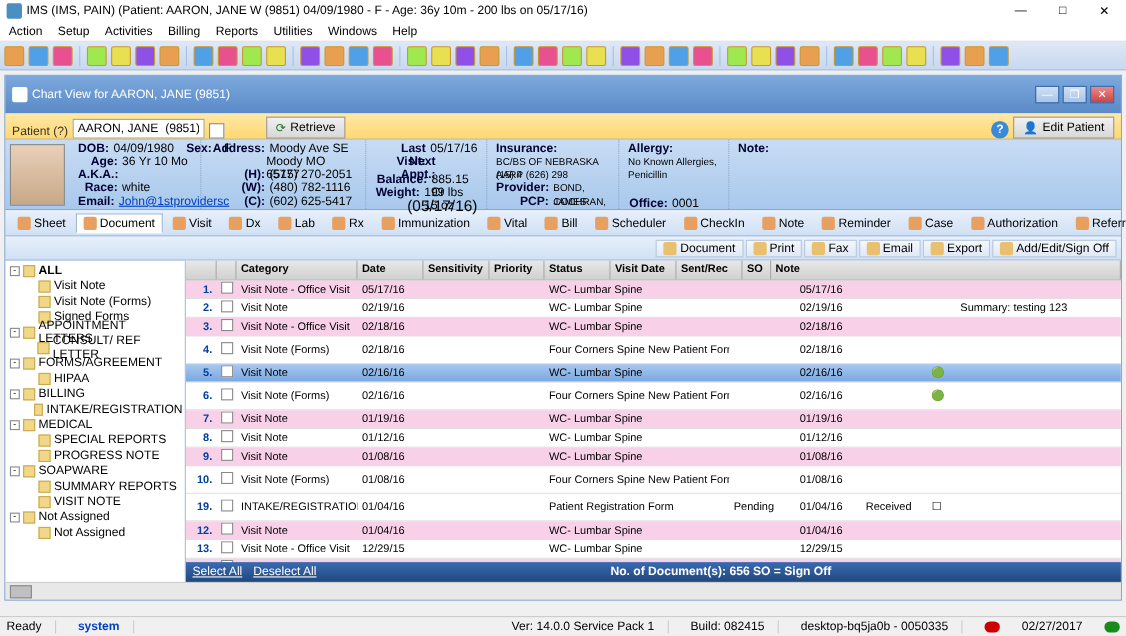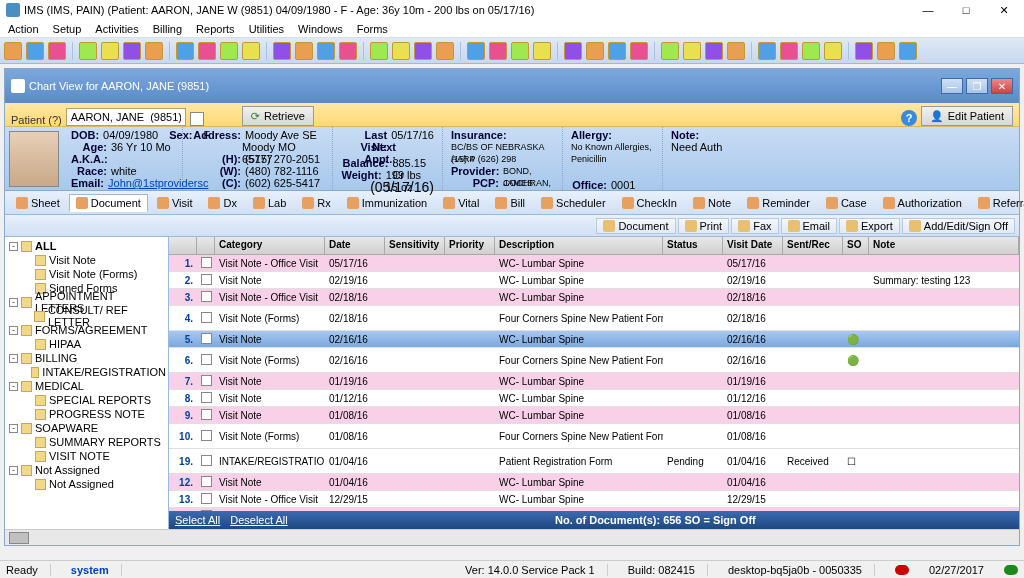--- a/index.html
+++ b/index.html
@@ -81,21 +81,21 @@
 </div>
 
 <div class="menubar" id="menubar">
     <span>Action</span>
     <span>Setup</span>
     <span>Activities</span>
     <span>Billing</span>
     <span>Reports</span>
     <span>Utilities</span>
     <span>Windows</span>
-    <span>Forms</span>
+    <span>Help</span>
   </div>
 
 <div class="toolbar" id="toolbar">
     <div class="tb" style="background: rgb(232, 160, 80);"></div>
     <div class="tb" style="background: rgb(80, 160, 232);"></div>
     <div class="tb" style="background: rgb(232, 80, 144);"></div>
     <div class="sep"></div>
     <div class="tb" style="background: rgb(160, 232, 80);"></div>
     <div class="tb" style="background: rgb(232, 224, 80);"></div>
     <div class="tb" style="background: rgb(144, 80, 232);"></div>
@@ -264,23 +264,20 @@
       <div class="row" style="height:14px"></div>
       <div class="row">
           <span class="k" style="width:36px">Office:</span>
           <span>0001</span>
         </div>
     </div>
     <div class="pcol" style="flex:1;border-right:none">
       <div class="row">
           <span class="k">Note:</span>
         </div>
-      <div class="row">
-          <span>Need Auth</span>
-        </div>
     </div>
   </div>
 
   <div class="tabbar" id="tabbar">
       <div class="tab">
         <div class="ticon"></div>
         <span>Sheet</span>
       </div>
       <div class="tab active">
         <div class="ticon"></div>
@@ -465,21 +462,20 @@
         </div>
       </div>
     <div class="grid-wrap">
       <div class="grid-head" id="gridhead">
           <div class="gh" style="width: 28px;"></div>
           <div class="gh" style="width: 18px;"></div>
           <div class="gh" style="width: 110px;">Category</div>
           <div class="gh" style="width: 60px;">Date</div>
           <div class="gh" style="width: 60px;">Sensitivity</div>
           <div class="gh" style="width: 50px;">Priority</div>
-          <div class="gh" style="width: 168px;">Description</div>
           <div class="gh" style="width: 60px;">Status</div>
           <div class="gh" style="width: 60px;">Visit Date</div>
           <div class="gh" style="width: 60px;">Sent/Rec</div>
           <div class="gh" style="width: 26px;">SO</div>
           <div class="gh" style="width: auto; flex: 1 1 0%;">Note</div>
         </div>
       <div class="grid-body" id="gridbody">
           <div class="grow pink">
             <div class="gc c-num">1.</div>
             <div class="gc c-chk"><span class="cb"></span></div>

